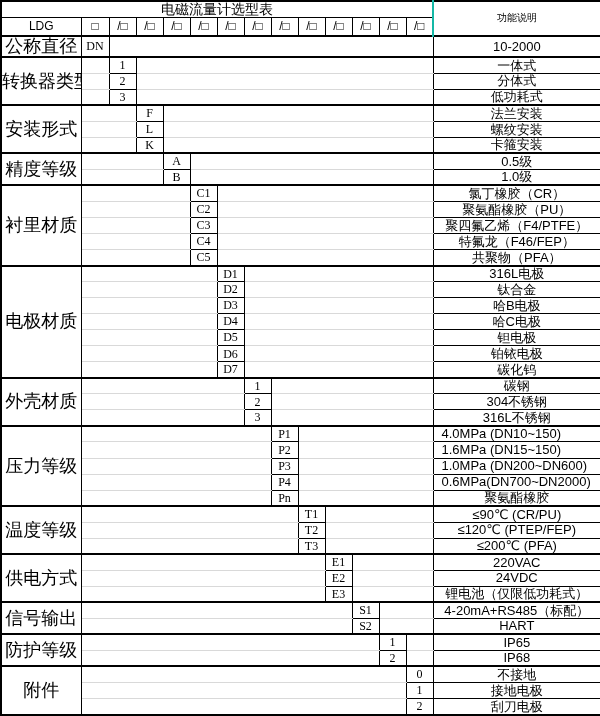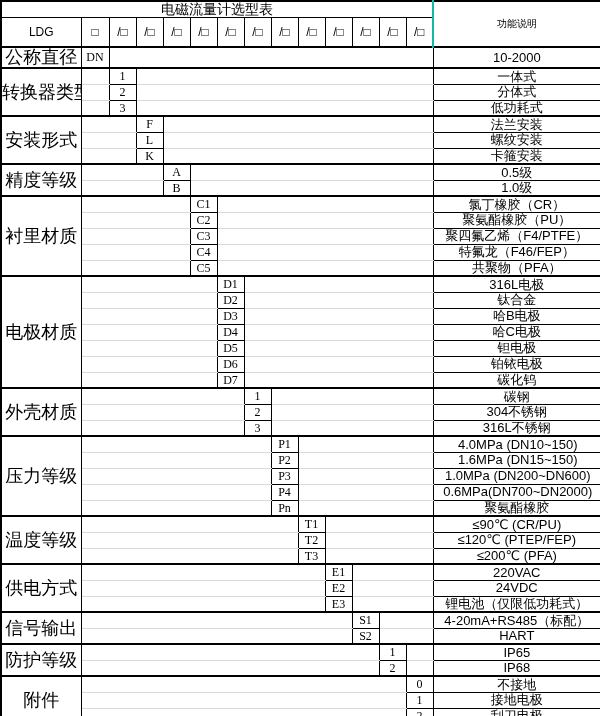--- a/index.html
+++ b/index.html
@@ -7,30 +7,30 @@
   table#sel {
     width:600px; height:716px;
     border-collapse:collapse; table-layout:fixed;
     border:2px solid #000;
     font-family:"Liberation Sans","DejaVu Sans",sans-serif;
     color:#000; background:#fff;
   }
   td { padding:0; margin:0; overflow:hidden; white-space:nowrap;
        text-align:center; vertical-align:middle; font-size:12px; line-height:1.05; }
   tr.r-title { height:14px; }
-  tr.r-model { height:30px; }
+  tr.r-model { height:19px; }
   tbody tr   { height:16px; }
 
   td.title { border-bottom:1px solid #000; border-right:1px solid #000; font-size:14px;margin-top:12px; }
   td.fnh   { border-left:2px solid #14b8a6; border-bottom:1px solid #000; font-size:10px; }
   td.mbox  { border:1px solid #000; font-size:12px; }
   td.label { border:1px solid #000; font-size:18px; }
   td.code  { border:1px solid #000; font-size:12px;font-family:Liberation Serif, serif; }
   td.desc  { border:1px solid #000; font-size:13px;margin-left:33px; }
-  td.desc.left { text-align:center; padding-left:2px; }
+  td.desc.left { text-align:left; padding-left:8px; }
   td.empty { border-left:none; border-right:none;
              border-top:1px solid #d9d9d9; border-bottom:1px solid #d9d9d9; }
   td.sec-top { border-top:2px solid #000; }
 </style>
 </head>
 <body>
 
 <table id="sel">
   <colgroup id="colgrp">
       <col style="width: 80px;">

